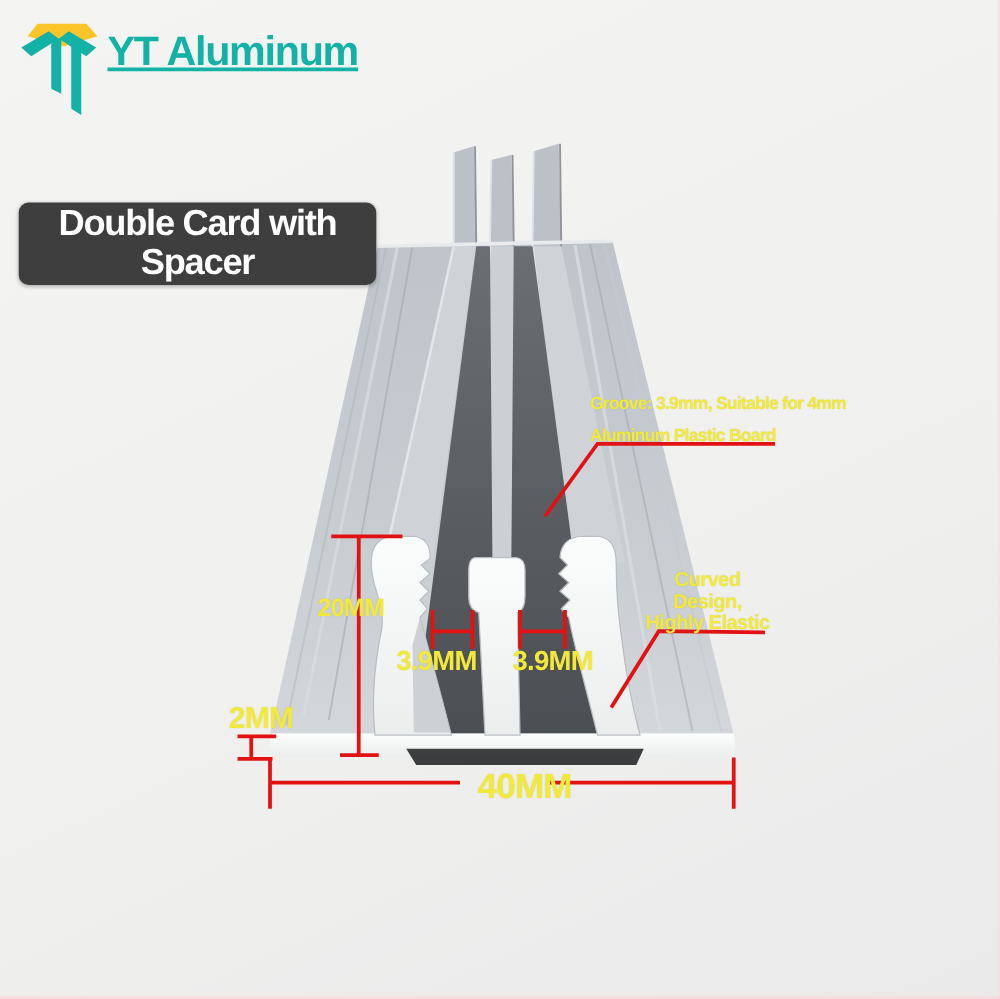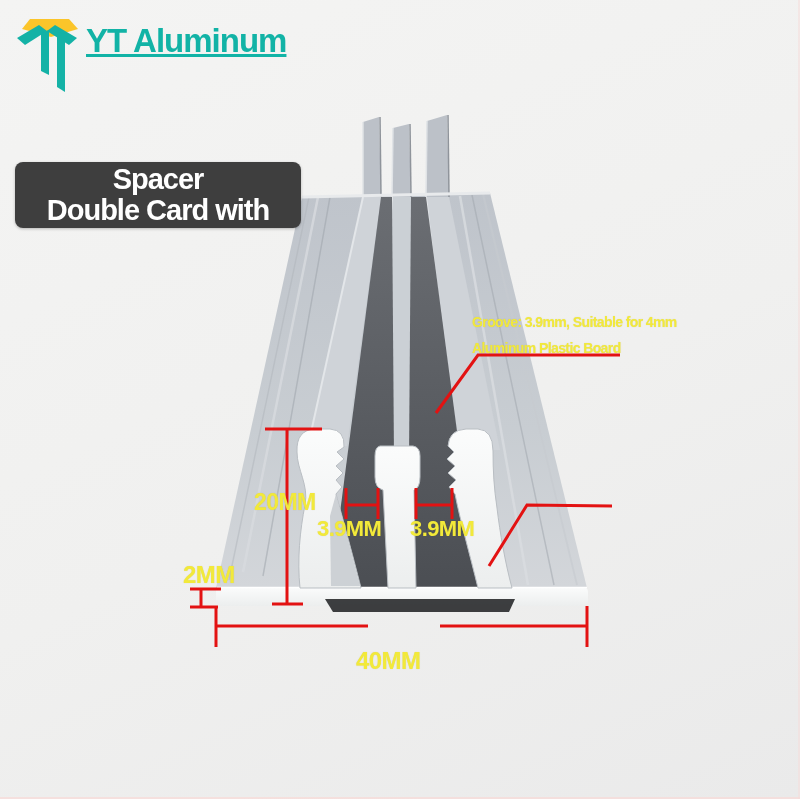--- a/index.html
+++ b/index.html
@@ -18,25 +18,25 @@
   .badge{position:absolute;left:15px;top:162px;width:286px;height:66px;background:#3e3e3e;
     border-radius:8px;color:#fff;text-align:center;font-weight:bold;font-size:29px;
     line-height:31px;letter-spacing:-1px;padding-top:2px;box-sizing:border-box;
     box-shadow:0 1px 3px rgba(0,0,0,.25);}
   
   .yl{position:absolute;color:#f2e93a;font-weight:bold;white-space:nowrap;
     letter-spacing:-.6px;text-shadow:0 0 1px rgba(120,110,0,.25);}
   .groove-note{left:472px;top:309px;font-size:14px;line-height:26px;}
   .curved-note{left:500px;top:456px;width:132px;font-size:16px;line-height:17px;
     text-align:center;letter-spacing:-.4px;}
-  .dim-20{left:254px;top:489px;font-size:23px;}
+  .dim-20{left:254px;top:476px;font-size:20px;}
   .dim-39l{left:317px;top:516px;font-size:22px;}
   .dim-39r{left:410px;top:516px;font-size:22px;}
   .dim-2{left:183px;top:561px;font-size:24px;}
-  .dim-40{left:356px;top:613px;font-size:24px;margin-top:34px;}
+  .dim-40{left:382px;top:613px;font-size:28px;}
   .edge-tint-b{position:absolute;left:0;bottom:0;width:100%;height:2px;background:#f6dcda;opacity:.8;}
   .edge-tint-r{position:absolute;right:0;top:0;width:2px;height:100%;background:#f6dcda;opacity:.5;}
 </style>
 </head>
 <body>
 
 <div class="stage">
 
   <svg width="800" height="799" viewBox="0 0 800 799">
     <defs>
@@ -142,29 +142,34 @@
   <svg style="left:15px;top:18px" width="64" height="80" viewBox="0 0 64 80">
     <polygon points="15,1 54,1 63,11 36,19 7,11" fill="#fbc52a"></polygon>
     <polygon points="2,20 24,7 32,13 10,27" fill="#14b2a6"></polygon>
     <polygon points="62,20 40,7 32,13 54,27" fill="#14b2a6"></polygon>
     <polygon points="26,15 34,12 34,57 26,53" fill="#14b2a6"></polygon>
     <polygon points="42,14 50,16 50,74 42,69" fill="#14b2a6"></polygon>
   </svg>
   <div class="logo-title">YT Aluminum</div>
 
   <div class="badge">
+    <div>Double Card with</div>
     <div>Spacer</div>
-    <div>Double Card with</div>
   </div>
 
   <div class="yl groove-note">
     <div>Groove: 3.9mm, Suitable for 4mm</div>
     <div>Aluminum Plastic Board</div>
   </div>
 
+  <div class="yl curved-note">
+    <div>Curved</div>
+    <div>Design,</div>
+    <div>Highly Elastic</div>
+  </div>
 
   <div class="yl dim-20">20MM</div>
   <div class="yl dim-39l">3.9MM</div>
   <div class="yl dim-39r">3.9MM</div>
   <div class="yl dim-2">2MM</div>
   <div class="yl dim-40">40MM</div>
 
   <div class="edge-tint-b"></div>
   <div class="edge-tint-r"></div>
 </div>

